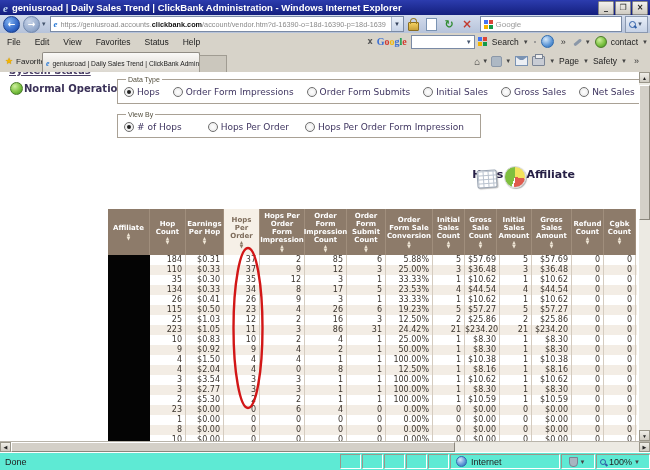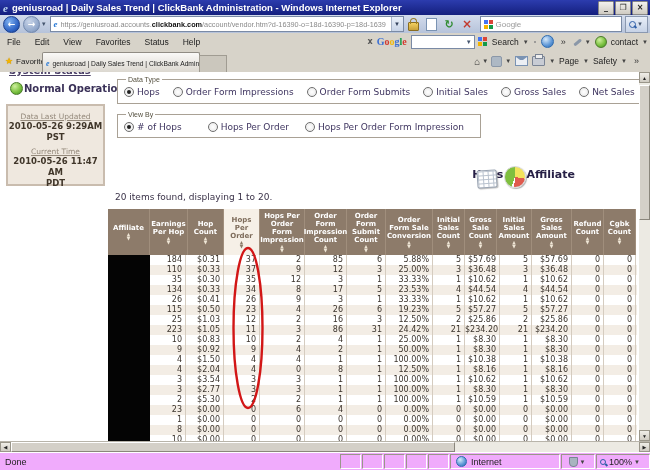--- a/index.html
+++ b/index.html
@@ -143,21 +143,21 @@
   .sb-btn{position:absolute;background:linear-gradient(180deg,#F0EEE8,#CFCBC2);border:1px solid #9A968A;
           box-sizing:border-box;display:flex;align-items:center;justify-content:center;font-size:5px;color:#222;}
   #vscroll{position:absolute;left:639px;top:72px;width:11px;height:369px;background:#ECEAE3;}
   #vthumb{position:absolute;left:0;top:13px;width:11px;height:135px;background:#D4D0C8;border:1px solid;
           border-color:#FFF #8A867C #8A867C #FFF;box-sizing:border-box;}
   #hscroll{position:absolute;left:0;top:441px;width:650px;height:11px;background:#ECEAE3;border-top:1px solid #B8B4AA;box-sizing:border-box;}
   #hthumb{position:absolute;left:11px;top:0;width:444px;height:10px;background:#D4D0C8;border:1px solid;
           border-color:#FFF #8A867C #8A867C #FFF;box-sizing:border-box;}
 
   
-  #statusbar{position:absolute;left:0;top:452px;width:650px;height:18px;background:#f0abfc;border-top:1px solid #FFF;
+  #statusbar{position:absolute;left:0;top:452px;width:650px;height:18px;background:#5eead4;border-top:1px solid #FFF;
              box-sizing:border-box;display:flex;align-items:stretch;font-size:9px;color:#222;}
   .pane{border:1px solid;border-color:#9A968A #FFF #FFF #9A968A;margin:1px 0 1px 1px;display:flex;align-items:center;padding:0 3px;}
   #pane-done{flex:1;border-color:transparent;}
   .pane.small{width:13px;}
   #pane-internet{width:102px;}
   #pane-internet .globe{width:9px;height:9px;margin-right:4px;}
   #pane-shield{width:26px;justify-content:center;}
   .shield{width:7px;height:8px;background:#A8B4C0;border:1px solid #7A8494;border-radius:0 0 4px 4px;}
   #pane-zoom{width:46px;}
   #pane-zoom .mag{width:4px;height:4px;border-color:#2F5FA8;margin-right:3px;}
@@ -269,29 +269,20 @@
     </span>
   </div>
 
   <div id="content" class="abs">
     <div id="syscut">
         <span>System Status</span>
       </div>
     <span id="statusball" class="greenball"></span>
     <div id="normal-op">Normal Operation</div>
 
-    <div id="infobox">
-      <div class="iblink">Data Last Updated</div>
-      <div class="ibval">2010-05-26 9:29AM</div>
-      <div class="ibval">PST</div>
-      <div class="ibgap"></div>
-      <div class="iblink">Current Time</div>
-      <div class="ibval">2010-05-26 11:47 AM</div>
-      <div class="ibval">PDT</div>
-    </div>
 
     <fieldset class="fs" id="fs-datatype">
       <legend>Data Type</legend>
       <div class="optrow" id="dt-opts">
           <label class="opt">
             <span class="radio sel"></span>
             <span class="optlabel">Hops</span>
           </label>
           <label class="opt">
             <span class="radio"></span>
@@ -335,34 +326,33 @@
             <span class="optlabel">Hops Per Order Form Impression</span>
           </label>
         </div>
     </fieldset>
 
     <div id="report-title">Hops By Affiliate</div>
     <div id="report-icons">
       <span class="sheet"></span>
       <span class="pie"></span>
     </div>
-    <div id="items-line">20 items found, displaying 1 to 20.</div>
 
     <div id="tablewrap">
       <div id="thead">
           <div class="th" style="width: 42px;">
             <span>Affiliate</span>
             <span class="sort">▲<br>▼</span>
           </div>
+          <div class="th" style="width: 36px;">
+            <span>Hop Count</span>
+            <span class="sort">▲<br>▼</span>
+          </div>
           <div class="th" style="width: 38px;">
             <span>Earnings Per Hop</span>
-            <span class="sort">▲<br>▼</span>
-          </div>
-          <div class="th" style="width: 36px;">
-            <span>Hop Count</span>
             <span class="sort">▲<br>▼</span>
           </div>
           <div class="th sorted" style="width: 36px;">
             <span>Hops Per Order</span>
             <span class="sort">▲<br>▼</span>
           </div>
           <div class="th" style="width: 45px;">
             <span>Hops Per Order Form Impression</span>
             <span class="sort">▲<br>▼</span>
           </div>

